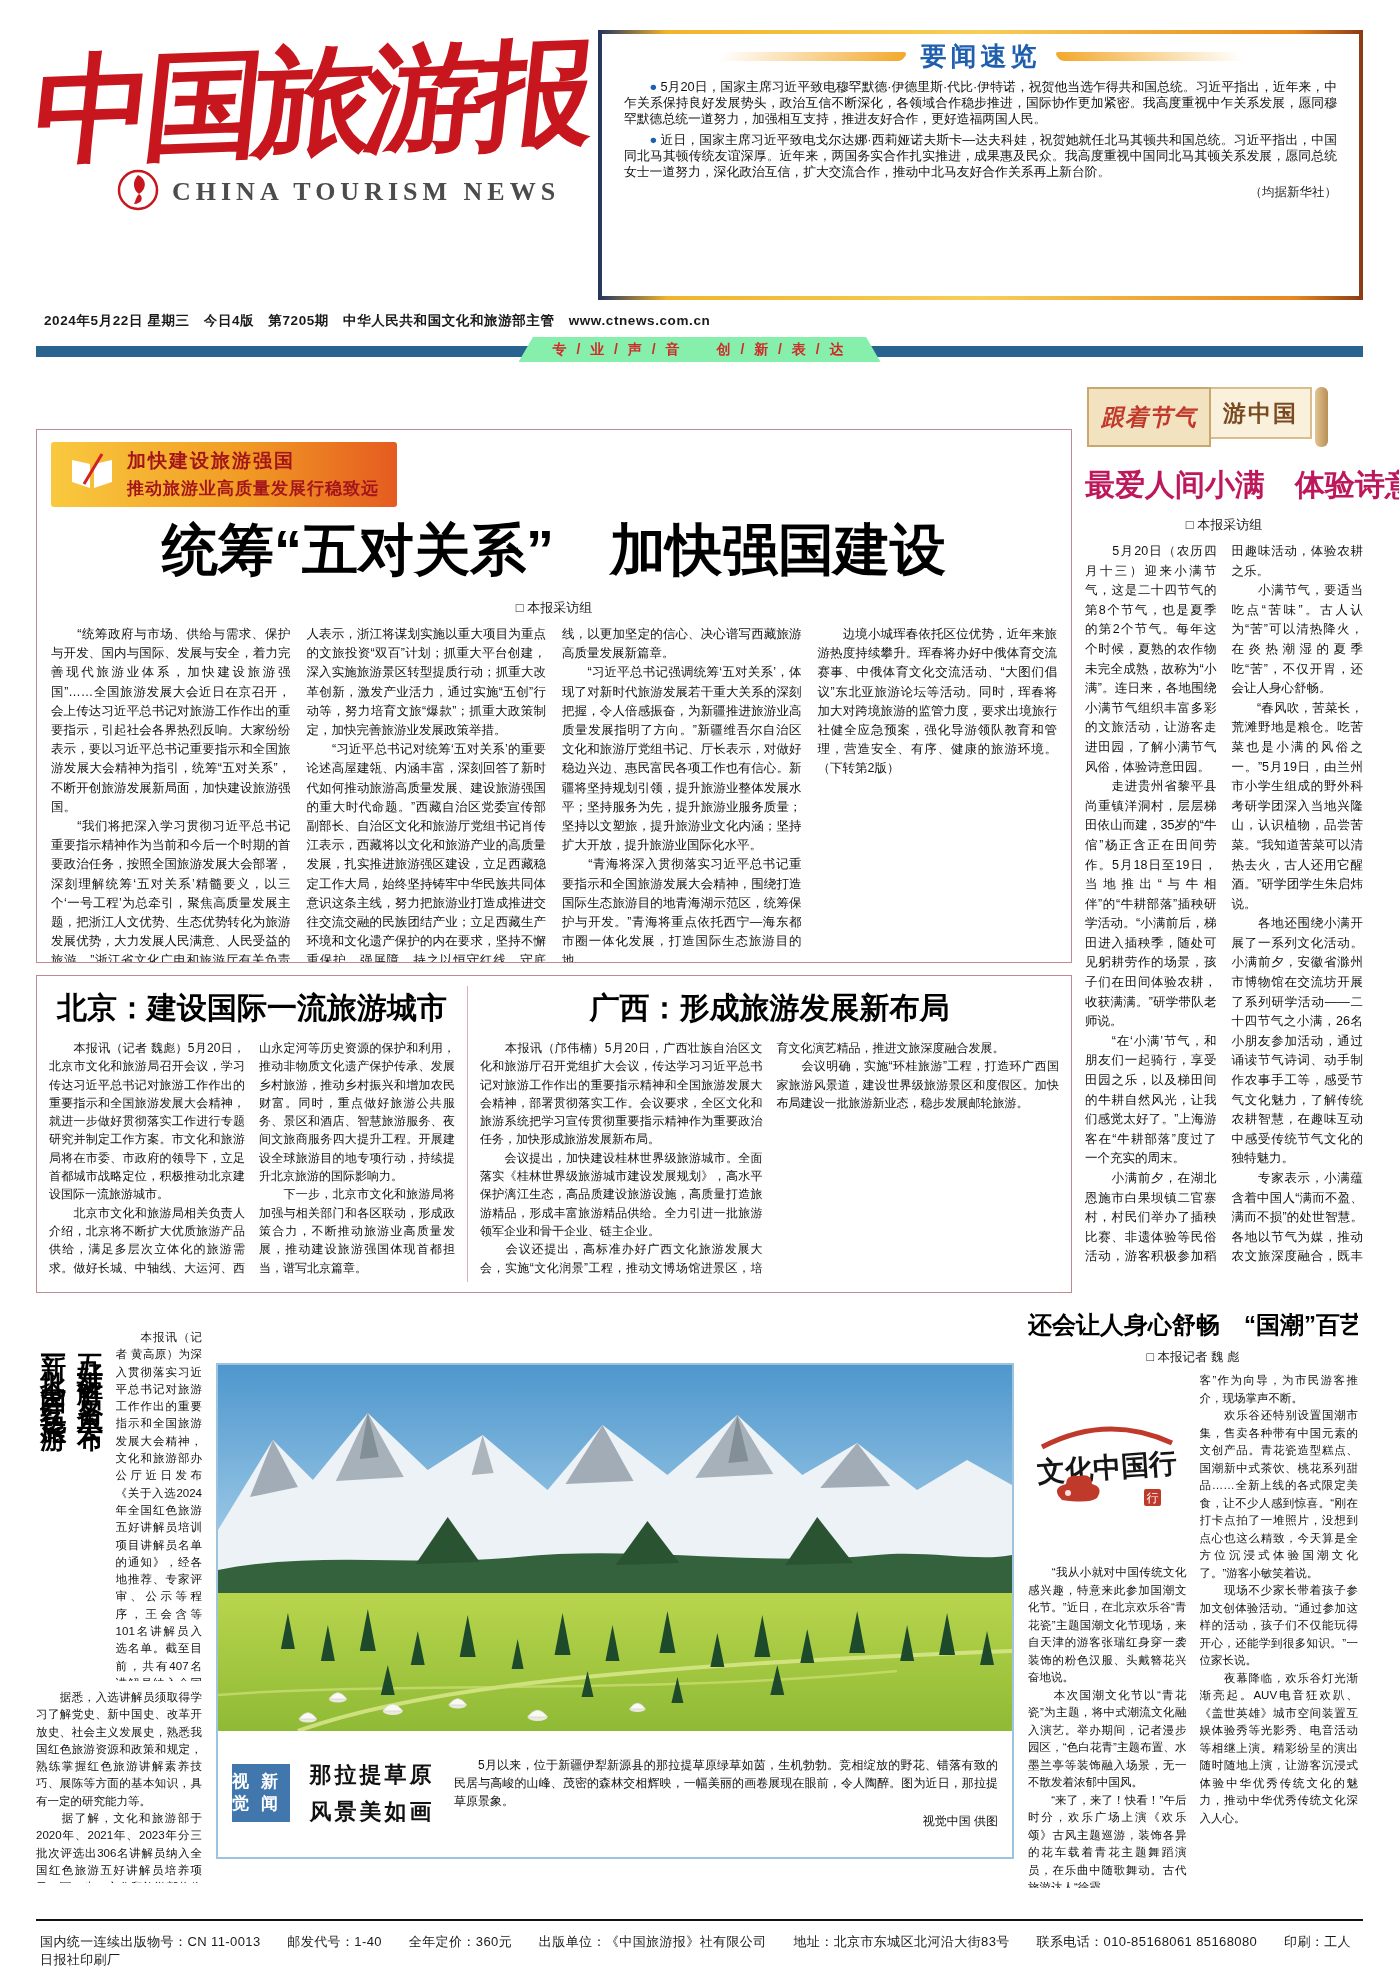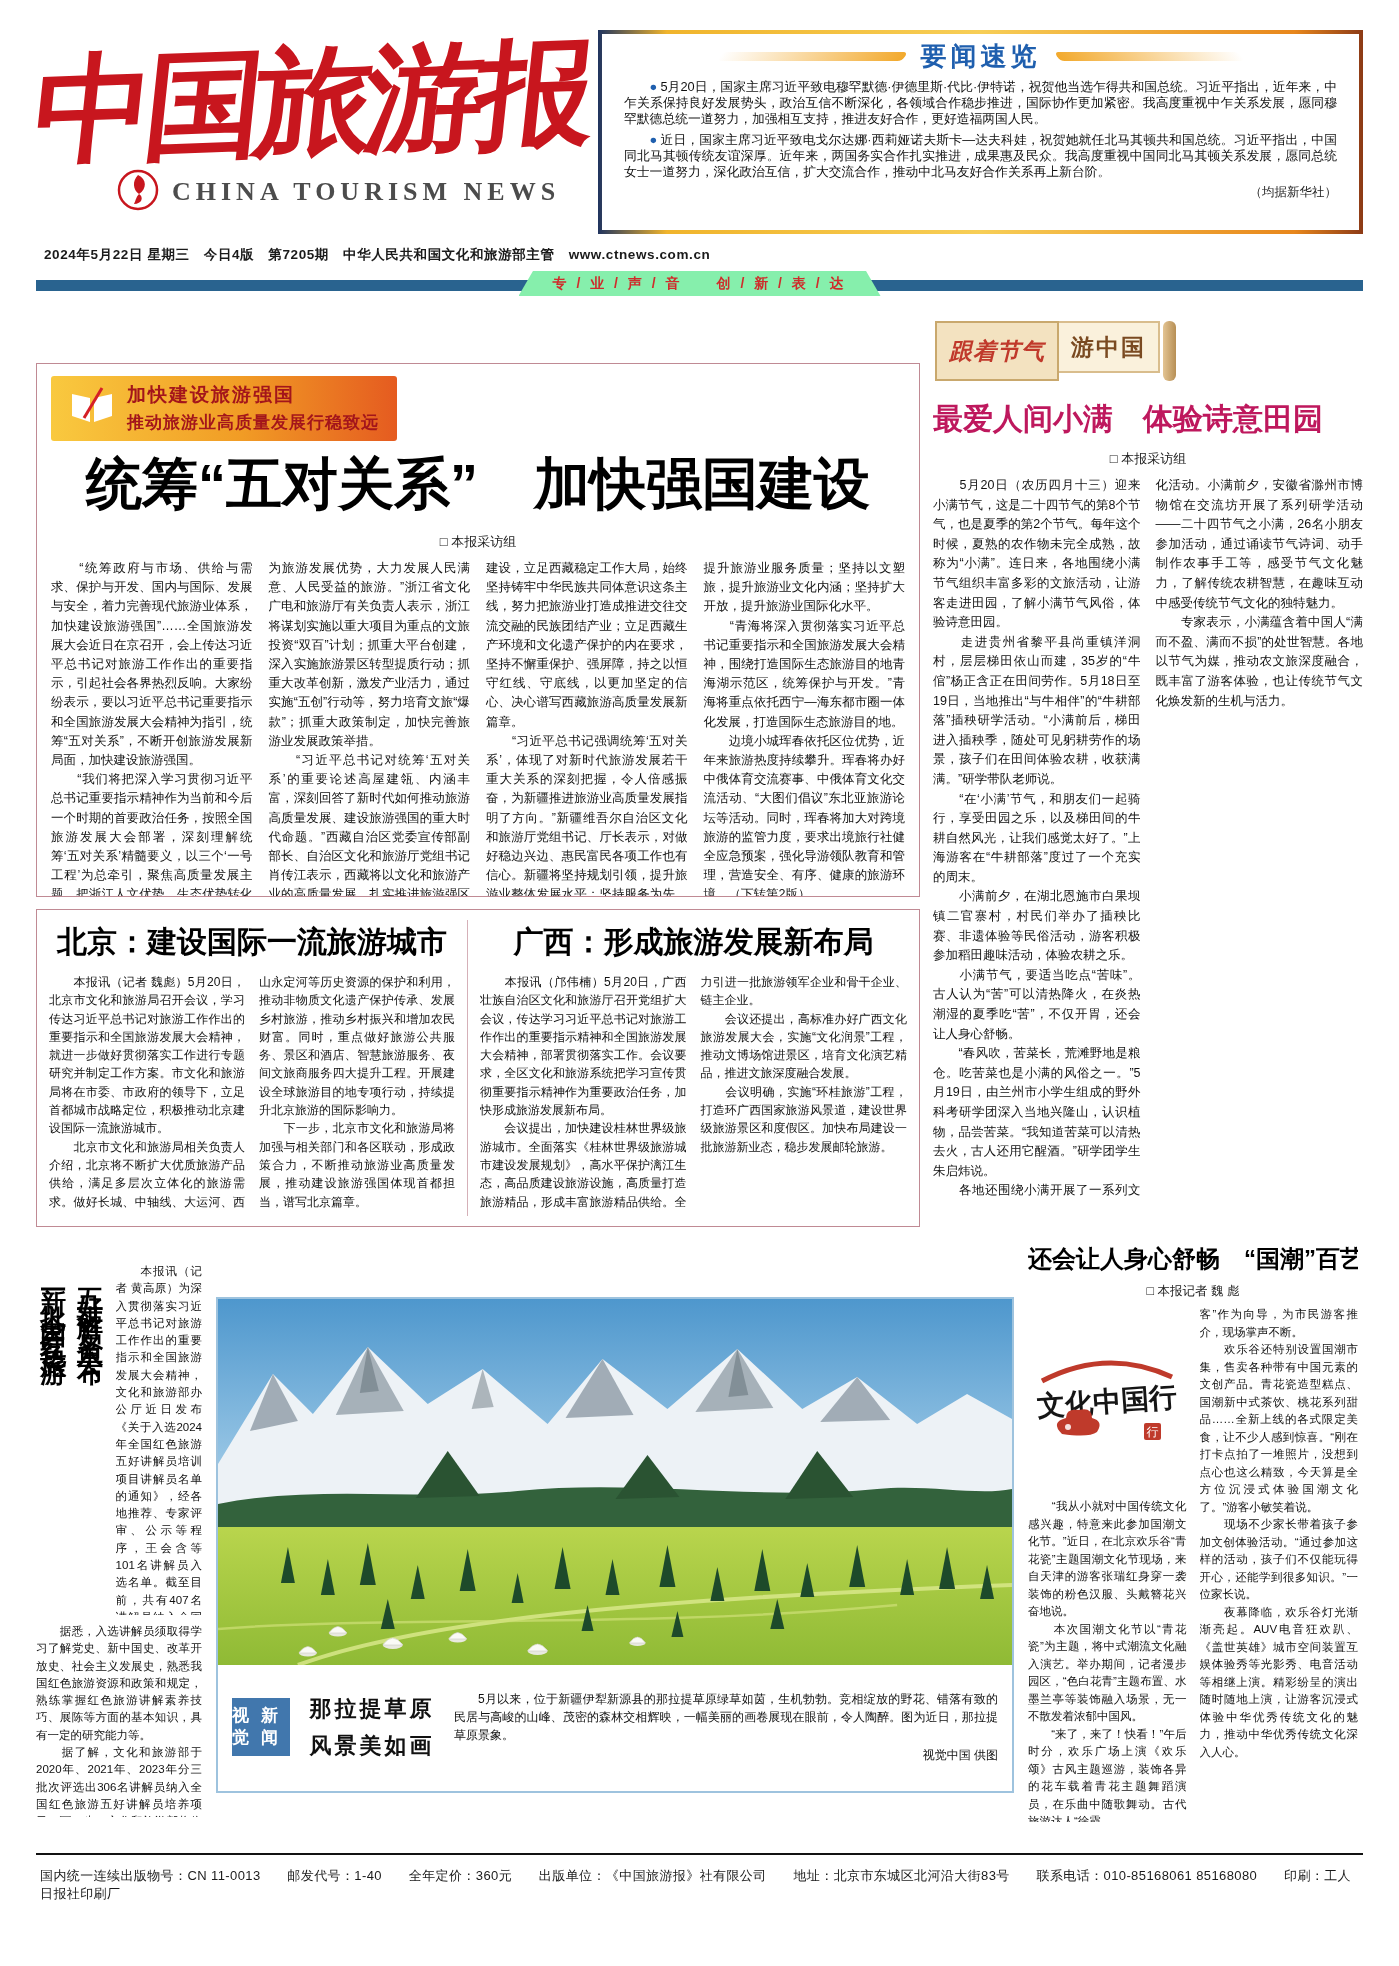--- a/index.html
+++ b/index.html
@@ -5,37 +5,37 @@
 *{box-sizing:border-box;margin:0;padding:0}
 html,body{background:#fff}
 body{font-family:"Liberation Sans",sans-serif;color:#111}
 .page{width:1399px;height:1966px;margin:0 auto;position:relative;background:#fff;padding:30px 36px 0;overflow:hidden}
 
 .header{display:flex;gap:14px}
 .masthead{width:548px;position:relative;padding-top:6px}
 .mast-title{font-family:"DejaVu Serif",serif;font-size:118px;font-weight:bold;color:#c8161e;transform:skewX(-8deg) rotate(-2deg);letter-spacing:-8px;line-height:1.1;white-space:nowrap}
 .mast-sub{display:flex;align-items:center;gap:12px;margin:2px 0 0 80px}
 .mast-eng{font-family:"Liberation Serif",serif;font-size:26px;font-weight:bold;letter-spacing:5px;color:#4c4c4c;white-space:nowrap}
-.ne-wrap{flex:1;background:linear-gradient(90deg,#20345f 0%,#f0b42c 9%,#f7ce56 50%,#e8871c 91%,#8c3a16 100%);padding:4px;height:204px}
+.ne-wrap{flex:1;background:linear-gradient(90deg,#20345f 0%,#f0b42c 9%,#f7ce56 50%,#e8871c 91%,#8c3a16 100%);padding:4px;height:270px}
 .ne-inner{background:#fff;height:100%;padding:5px 22px 6px;overflow:hidden}
 .ne-title-row{display:flex;align-items:center;justify-content:center;gap:16px;margin-bottom:3px}
 .swoosh{width:185px;height:9px;border-radius:5px}
 .swoosh.l{background:linear-gradient(90deg,rgba(242,169,44,0),#f2a92c);transform:skewX(-35deg)}
 .swoosh.r{background:linear-gradient(270deg,rgba(242,169,44,0),#f2a92c);transform:skewX(35deg)}
 .ne-title{color:#1f5fae;font-size:26px;font-weight:bold;letter-spacing:4px;white-space:nowrap}
 .ne-item{font-size:12.8px;line-height:16.1px;text-align:justify;margin-top:5px;text-indent:2em}
 .ne-bullet{color:#1f5fae;margin-right:3px}
 .ne-credit{text-align:right;font-size:12.5px;margin-top:3px;color:#222}
 .dateline{margin:12px 0 0 8px;font-size:13.5px;font-weight:bold;letter-spacing:.6px;color:#1a1a1a}
 .slogan-bar{position:relative;height:11px;background:#29638f;margin-top:16px}
 .slogan-flag{position:absolute;left:50%;top:-9px;transform:translateX(-50%);background:#86efac;padding:3px 34px;clip-path:polygon(4% 0,96% 0,100% 100%,0 100%)}
 .slogan-text{color:#cf2b2b;font-weight:bold;font-size:14px;letter-spacing:3px;white-space:nowrap}
 
 .main-upper{display:flex;gap:13px;margin-top:16px}
-.left-stack{width:884px;margin-top:56px}
+.left-stack{width:1036px;margin-top:56px}
 .lead-box{border:1px solid #c08a94;padding:12px 14px;height:534px;overflow:hidden}
 .lead-badge{display:inline-flex;align-items:center;gap:12px;background:linear-gradient(90deg,#f9c93f,#f19c25 55%,#e55b20);padding:6px 18px 7px;border-radius:3px}
 .lead-badge-text{color:#a3151b;font-weight:bold}
 .lb1{font-size:19px;letter-spacing:2px}
 .lb2{font-size:17px;letter-spacing:1px;margin-top:3px}
 .lead-headline{font-size:56px;font-weight:900;text-align:center;margin-top:6px;white-space:nowrap;color:#000}
 .byline{text-align:center;font-size:13px;margin:10px 0 8px;color:#222}
 .lead-body{columns:4;column-gap:16px;column-fill:auto;height:346px;overflow:hidden;font-size:12.5px;line-height:19.2px;text-align:justify;white-space:pre-wrap}
 .two-box{border:1px solid #c08a94;margin-top:12px;display:flex;height:318px;padding:10px 12px;gap:12px}
 .tb-art{display:flex;flex-direction:column;min-width:0}

